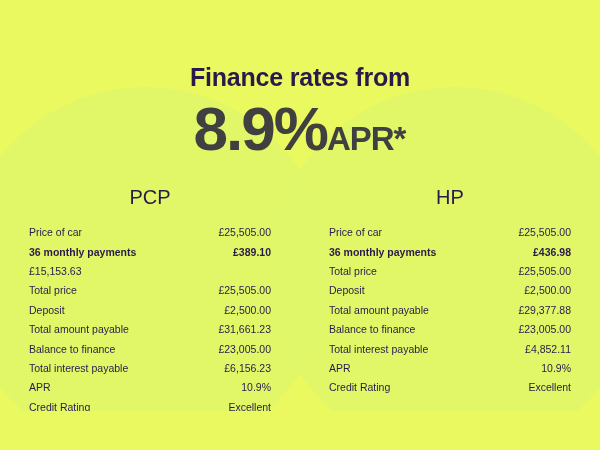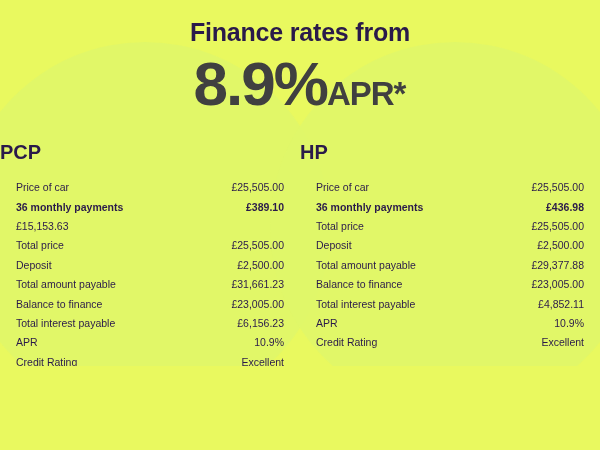--- a/index.html
+++ b/index.html
@@ -12,20 +12,21 @@
     font-family: "Liberation Sans", sans-serif;
     background: #e9f95f;
     overflow: hidden;
   }
   .page {
     position: relative;
     width: 600px;
     height: 366px;
     background: #e9f95f;
     overflow: hidden;
+    margin-top: 45px;
   }
   
   .blob {
     position: absolute;
     border-radius: 50%;
     background: #dff76a;
     opacity: 0.85;
   }
   .blob-left {
     width: 370px;
@@ -74,27 +75,28 @@
   }
   .columns {
     display: flex;
     margin-top: 26px;
   }
   .col {
     width: 50%;
     box-sizing: border-box;
   }
   .col-title {
+    text-align: center;
     color: #2a1a4a;
     font-size: 20px;
-    font-weight: bold;
+    font-weight: normal;
     margin-bottom: 14px;
   }
   .rows {
-    padding: 0 16px;
+    padding: 0 29px;
   }
   .row {
     display: flex;
     justify-content: space-between;
     color: #2a1a4a;
     font-size: 10.5px;
     line-height: 1.05;
     padding: 4.2px 0;
   }
   .row .label { text-align: left; }

